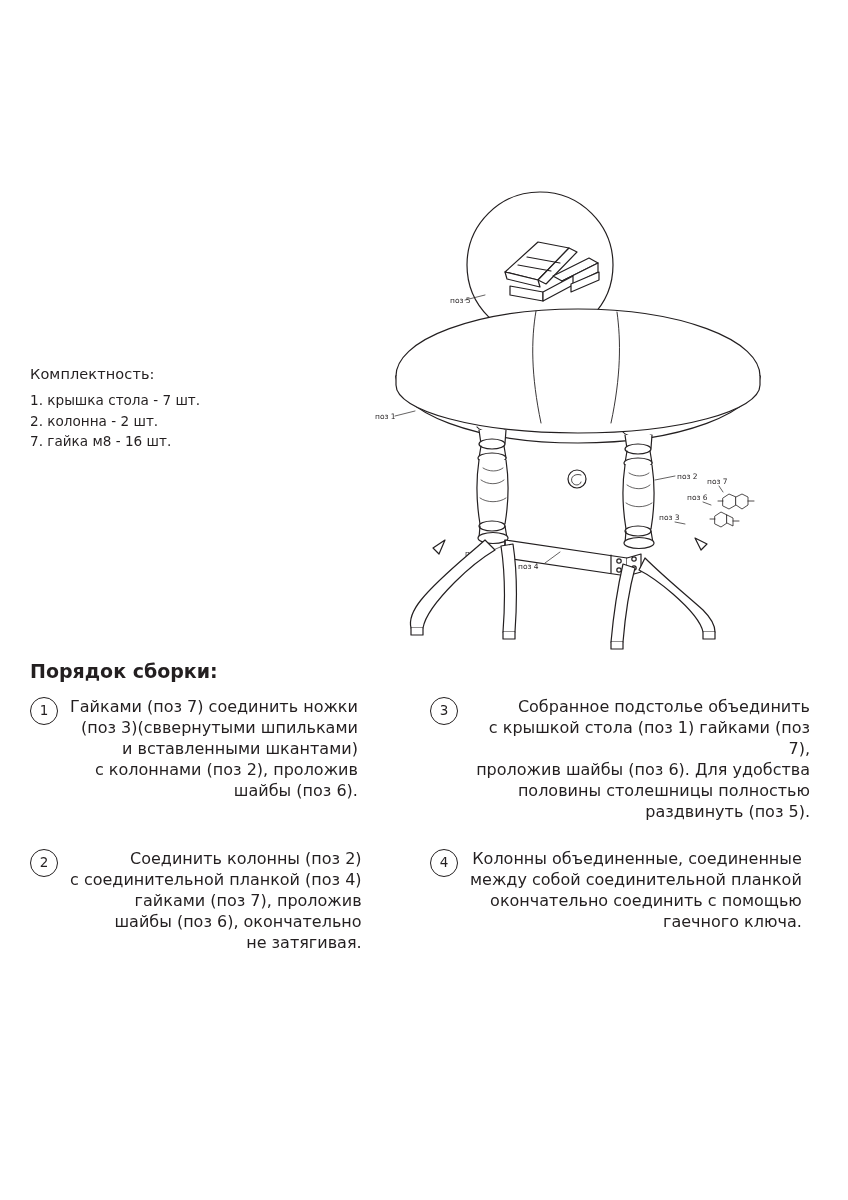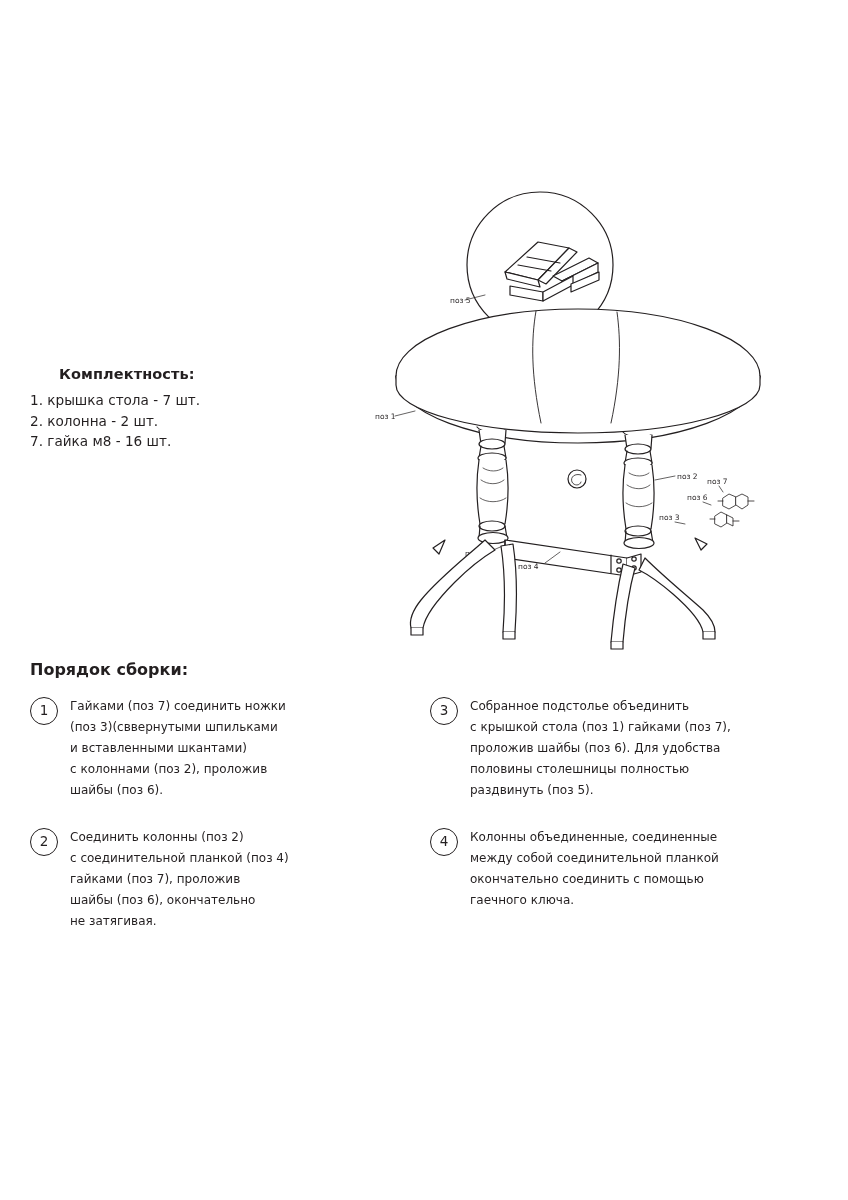--- a/index.html
+++ b/index.html
@@ -23,42 +23,41 @@
 
   
   .parts-block {
     position: absolute;
     left: 30px;
     top: 366px;
     width: 300px;
   }
   .parts-title {
     font-size: 14.5px;
-    font-weight: bold;
+    font-weight: normal;
     letter-spacing: .1px;
     margin-bottom: 8px;
-    margin-left: 29px;
   }
   .parts-list {
     list-style: none;
     margin: 0;
     padding: 0;
   }
   .parts-list li {
     font-size: 13.6px;
     line-height: 20.5px;
     white-space: nowrap;
   }
 
   
   .assembly-title {
     position: absolute;
     left: 30px;
     top: 660px;
-    font-size: 16px;
+    font-size: 19px;
     font-weight: bold;
   }
 
   .steps {
     position: absolute;
     left: 30px;
     top: 696px;
     width: 790px;
     display: flex;
     flex-wrap: wrap;
@@ -79,23 +78,24 @@
     border-radius: 50%;
     display: flex;
     align-items: center;
     justify-content: center;
     font-size: 13.5px;
     line-height: 1;
     margin-right: 12px;
     margin-top: 1px;
   }
   .step-text {
-    font-size: 12px;
+    font-size: 16px;
     line-height: 21px;
     white-space: pre-line;
+    text-align: right;
   }
 
   
   .illustration {
     position: absolute;
     left: 355px;
     top: 180px;
     width: 470px;
     height: 500px;
   }

